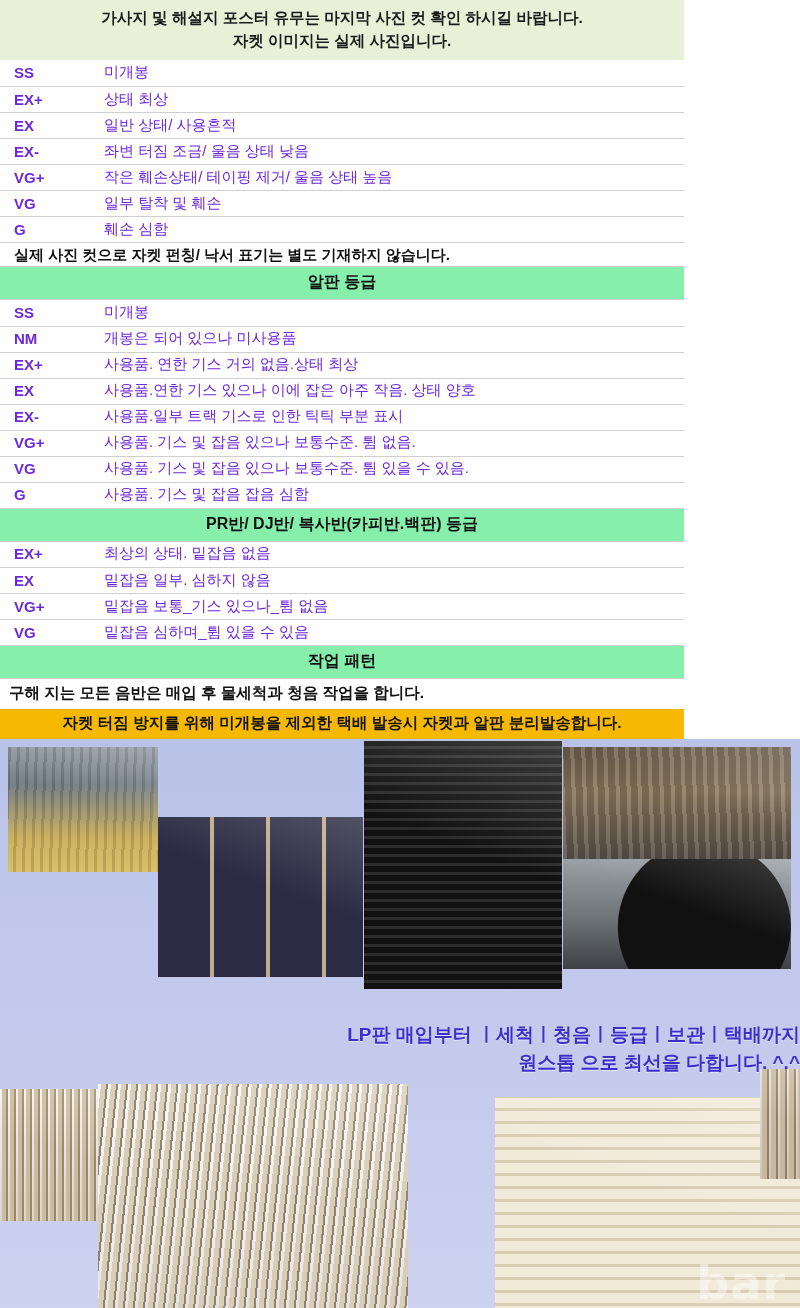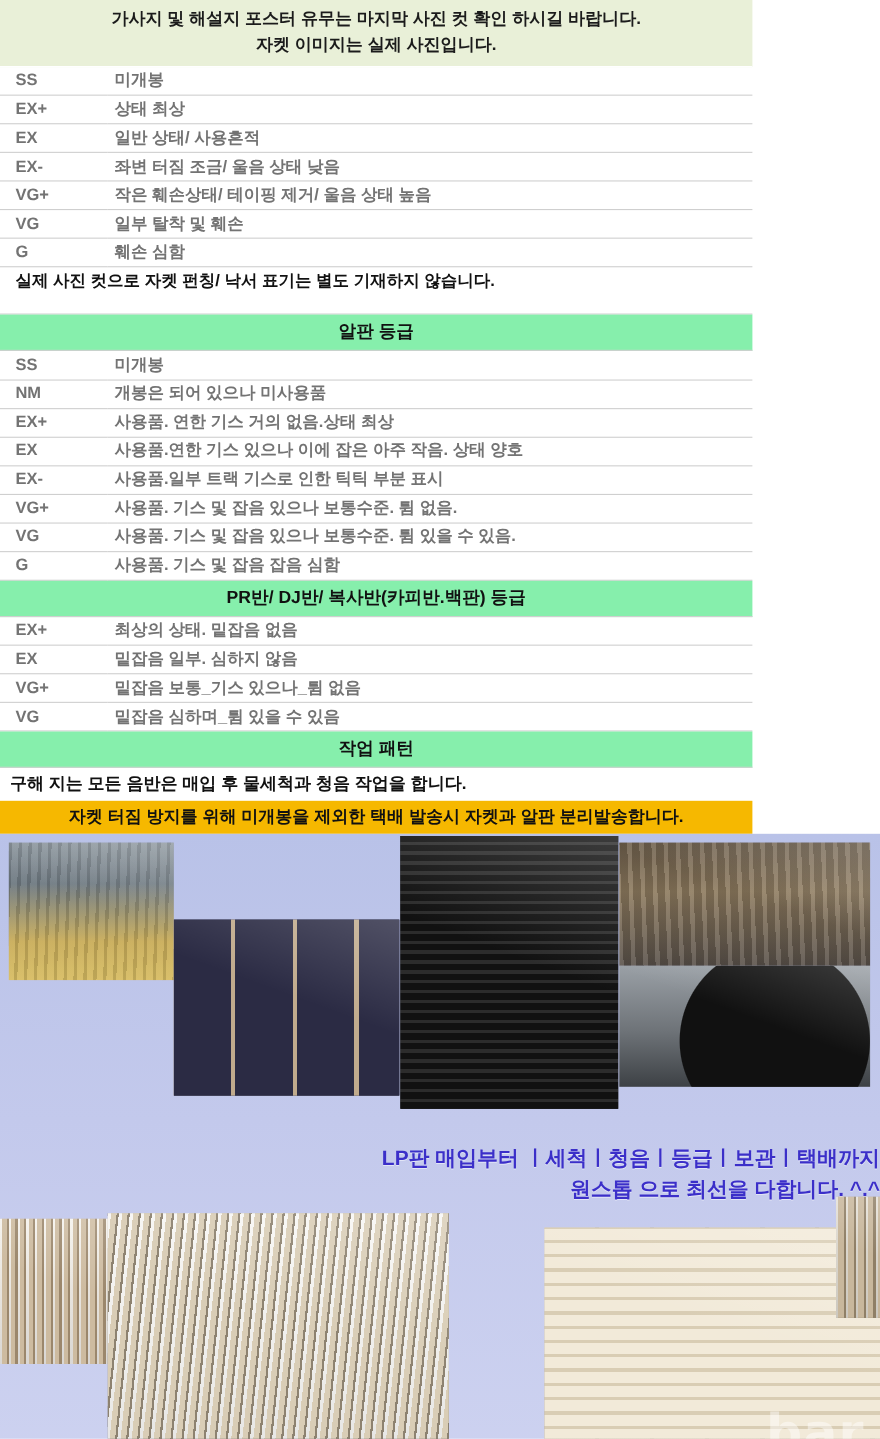--- a/index.html
+++ b/index.html
@@ -36,38 +36,38 @@
   
   .grade-table {
     width: 100%;
     border-collapse: collapse;
     table-layout: fixed;
   }
   .grade-table tr { height: 26px; }
   .grade-table td {
     border-bottom: 1px solid #cfcfcf;
     font-size: 15px;
-    color: #737373;
+    color: #6d28d9;
     padding: 1px 0 2px 0;
     vertical-align: middle;
   }
   .grade-table td.code {
     width: 84px;
     font-weight: bold;
     padding-left: 14px;
     font-size: 15px;
   }
   .grade-table td.desc {
-    font-weight: bold;
+    font-weight: normal;
     padding-left: 6px;
   }
   .fullrow {
     font-weight: bold;
     font-size: 15px;
-    padding: 3px 0 20px 14px;
+    padding: 3px 0 1px 14px;
     border-bottom: 1px solid #cfcfcf;
     color: #111;
   }
   .section-head {
     background: #86efac;
     text-align: center;
     font-weight: bold;
     font-size: 16px;
     padding: 5px 0 6px 0;
     color: #111;

